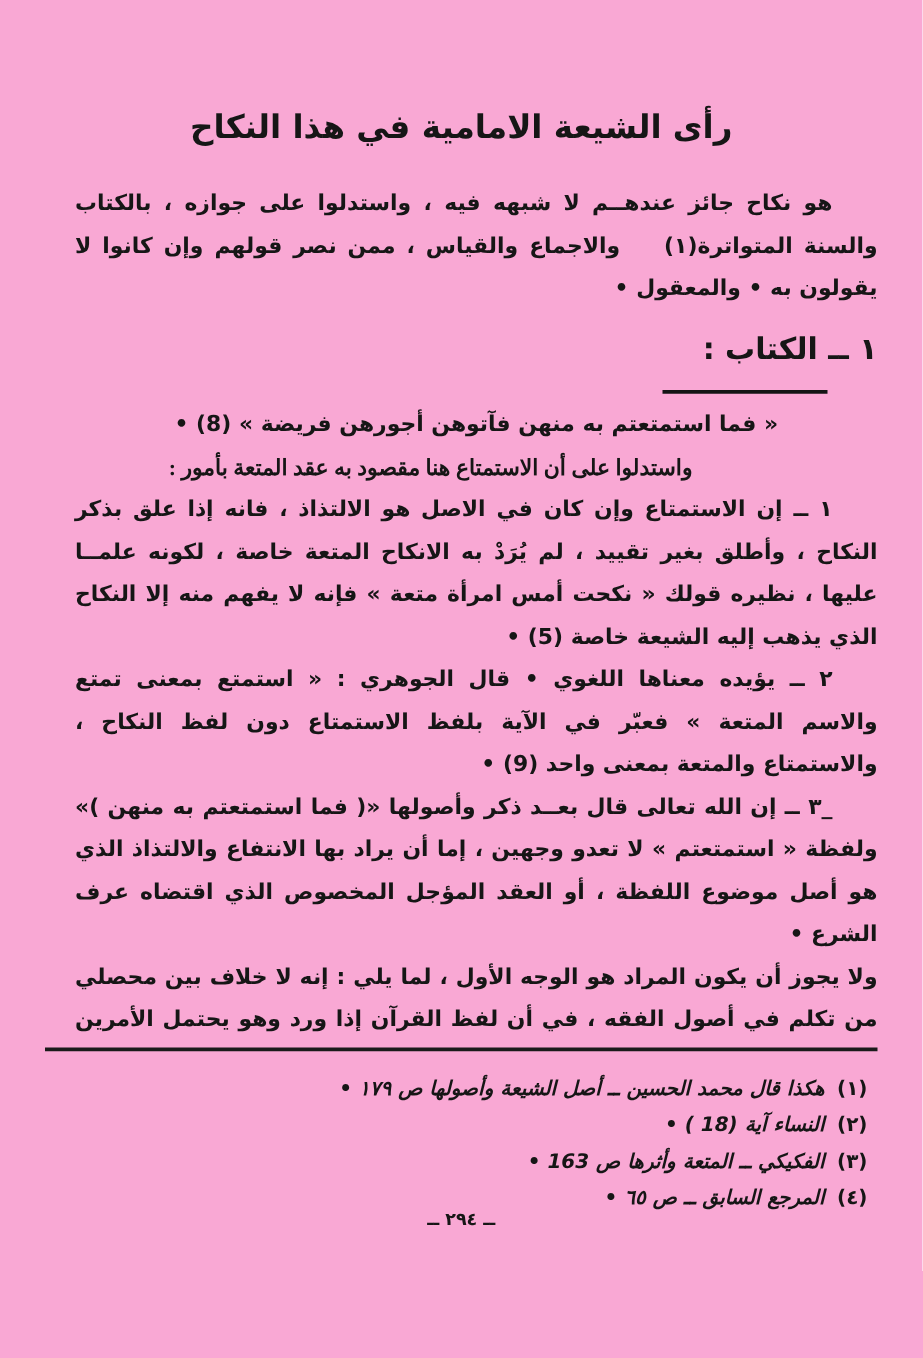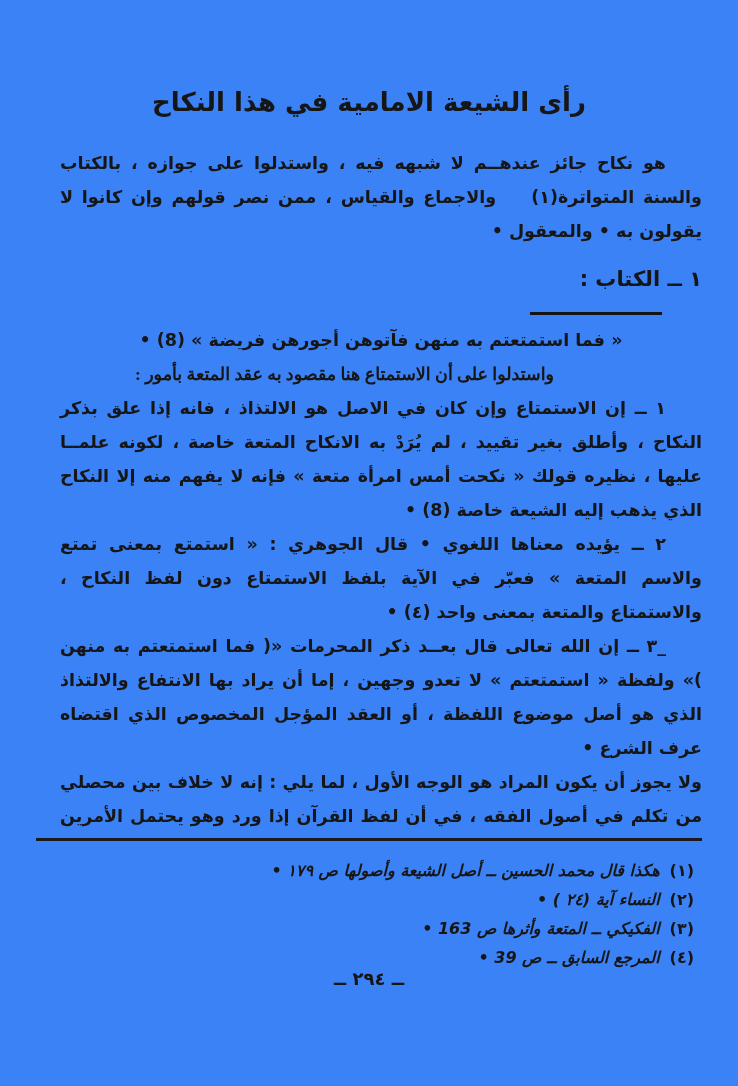--- a/index.html
+++ b/index.html
@@ -5,21 +5,21 @@
   html, body {
     margin: 0;
     padding: 0;
     background: #ffffff;
   }
   .page {
     position: relative;
     width: 738px;
     height: 1086px;
     margin: 0 auto;
-    background: #3b82f6;
+    background: #f9a8d4;
     overflow: hidden;
     direction: rtl;
     color: #161616;
     font-family: "DejaVu Sans", sans-serif;
     font-weight: bold;
   }
   .page-title {
     text-align: center;
     padding-top: 82px;
     font-size: 26px;
@@ -29,21 +29,21 @@
   .content {
     padding: 24px 36px 0 60px;
     height: 682px;
     overflow: hidden;
     font-size: 17.5px;
     line-height: 34px;
     text-align: justify;
   }
   .intro { text-indent: 36px; margin: 0; }
   .section-heading {
-    font-size: 21px;
+    font-size: 24px;
     margin: 14px 0 16px 0;
     text-align: right;
     text-indent: 0;
   }
   .heading-underline {
     width: 132px;
     height: 3px;
     background: #141414;
     margin: 7px 40px 6px 0;
   }
@@ -85,21 +85,21 @@
     flex: 0 0 auto;
     margin-left: 10px;
   }
   .footnote-text { flex: 0 1 auto; text-align: left; font-style: italic; }
   .page-number {
     position: absolute;
     top: 968px;
     right: 0;
     left: 0;
     text-align: center;
-    font-size: 18px;
+    font-size: 14px;
     letter-spacing: 1px;
   }
 </style>
 </head>
 <body>
 
 <div class="page">
 
   <div class="page-title">رأى الشيعة الامامية في هذا النكاح</div>
 
@@ -108,51 +108,51 @@
     <p class="intro">هو نكاح جائز عندهــم لا شبهه فيه ، واستدلوا على جوازه ، بالكتاب والسنة المتواترة(١)&nbsp;&nbsp;&nbsp; والاجماع والقياس ، ممن نصر قولهم وإن كانوا لا يقولون به • والمعقول •</p>
 
     <p class="section-heading">١ ــ الكتاب :</p>
 
     <div class="heading-underline"></div>
 
     <p class="verse">« فما استمتعتم به منهن فآتوهن أجورهن فريضة » (8) •</p>
 
     <p class="lead-line">واستدلوا على أن الاستمتاع هنا مقصود به عقد المتعة بأمور :</p>
 
-    <p class="arg">١ ــ إن الاستمتاع وإن كان في الاصل هو الالتذاذ ، فانه إذا علق بذكر النكاح ، وأطلق بغير تقييد ، لم يُرَدْ به الانكاح المتعة خاصة ، لكونه علمــا عليها ، نظيره قولك « نكحت أمس امرأة متعة » فإنه لا يفهم منه إلا النكاح الذي يذهب إليه الشيعة خاصة (8) •</p>
+    <p class="arg">١ ــ إن الاستمتاع وإن كان في الاصل هو الالتذاذ ، فانه إذا علق بذكر النكاح ، وأطلق بغير تقييد ، لم يُرَدْ به الانكاح المتعة خاصة ، لكونه علمــا عليها ، نظيره قولك « نكحت أمس امرأة متعة » فإنه لا يفهم منه إلا النكاح الذي يذهب إليه الشيعة خاصة (5) •</p>
 
-    <p class="arg">٢ ــ يؤيده معناها اللغوي • قال الجوهري : « استمتع بمعنى تمتع والاسم المتعة » فعبّر في الآية بلفظ الاستمتاع دون لفظ النكاح ، والاستمتاع والمتعة بمعنى واحد (٤) •</p>
+    <p class="arg">٢ ــ يؤيده معناها اللغوي • قال الجوهري : « استمتع بمعنى تمتع والاسم المتعة » فعبّر في الآية بلفظ الاستمتاع دون لفظ النكاح ، والاستمتاع والمتعة بمعنى واحد (9) •</p>
 
-    <p class="arg">_٣ ــ إن الله تعالى قال بعــد ذكر المحرمات «( فما استمتعتم به منهن )» ولفظة « استمتعتم » لا تعدو وجهين ، إما أن يراد بها الانتفاع والالتذاذ الذي هو أصل موضوع اللفظة ، أو العقد المؤجل المخصوص الذي اقتضاه عرف الشرع •</p>
+    <p class="arg">_٣ ــ إن الله تعالى قال بعــد ذكر وأصولها «( فما استمتعتم به منهن )» ولفظة « استمتعتم » لا تعدو وجهين ، إما أن يراد بها الانتفاع والالتذاذ الذي هو أصل موضوع اللفظة ، أو العقد المؤجل المخصوص الذي اقتضاه عرف الشرع •</p>
 
     <p class="closing">ولا يجوز أن يكون المراد هو الوجه الأول ، لما يلي : إنه لا خلاف بين محصلي من تكلم في أصول الفقه ، في أن لفظ القرآن إذا ورد وهو يحتمل الأمرين ــ وضع اللغة وعرف الشريعــة ــ فإنه يجب حمله على عرف الشريعة ، ولهذا حملوا</p>
 
   </div>
 
   <div class="footnote-divider"></div>
 
   <div class="footnotes">
 
     <div class="footnote-row">
       <span class="footnote-num">(١)</span>
       <span class="footnote-text">هكذا قال محمد الحسين ــ أصل الشيعة وأصولها ص ١٧٩ •</span>
     </div>
 
     <div class="footnote-row">
       <span class="footnote-num">(٢)</span>
-      <span class="footnote-text">النساء آية (٢٤ ) •</span>
+      <span class="footnote-text">النساء آية (18 ) •</span>
     </div>
 
     <div class="footnote-row">
       <span class="footnote-num">(٣)</span>
       <span class="footnote-text">الفكيكي ــ المتعة وأثرها ص 163 •</span>
     </div>
 
     <div class="footnote-row">
       <span class="footnote-num">(٤)</span>
-      <span class="footnote-text">المرجع السابق ــ ص 39 •</span>
+      <span class="footnote-text">المرجع السابق ــ ص ٦٥ •</span>
     </div>
 
   </div>
 
   <div class="page-number">ــ ٢٩٤ ــ</div>
 
 </div>
 
 </body></html>

